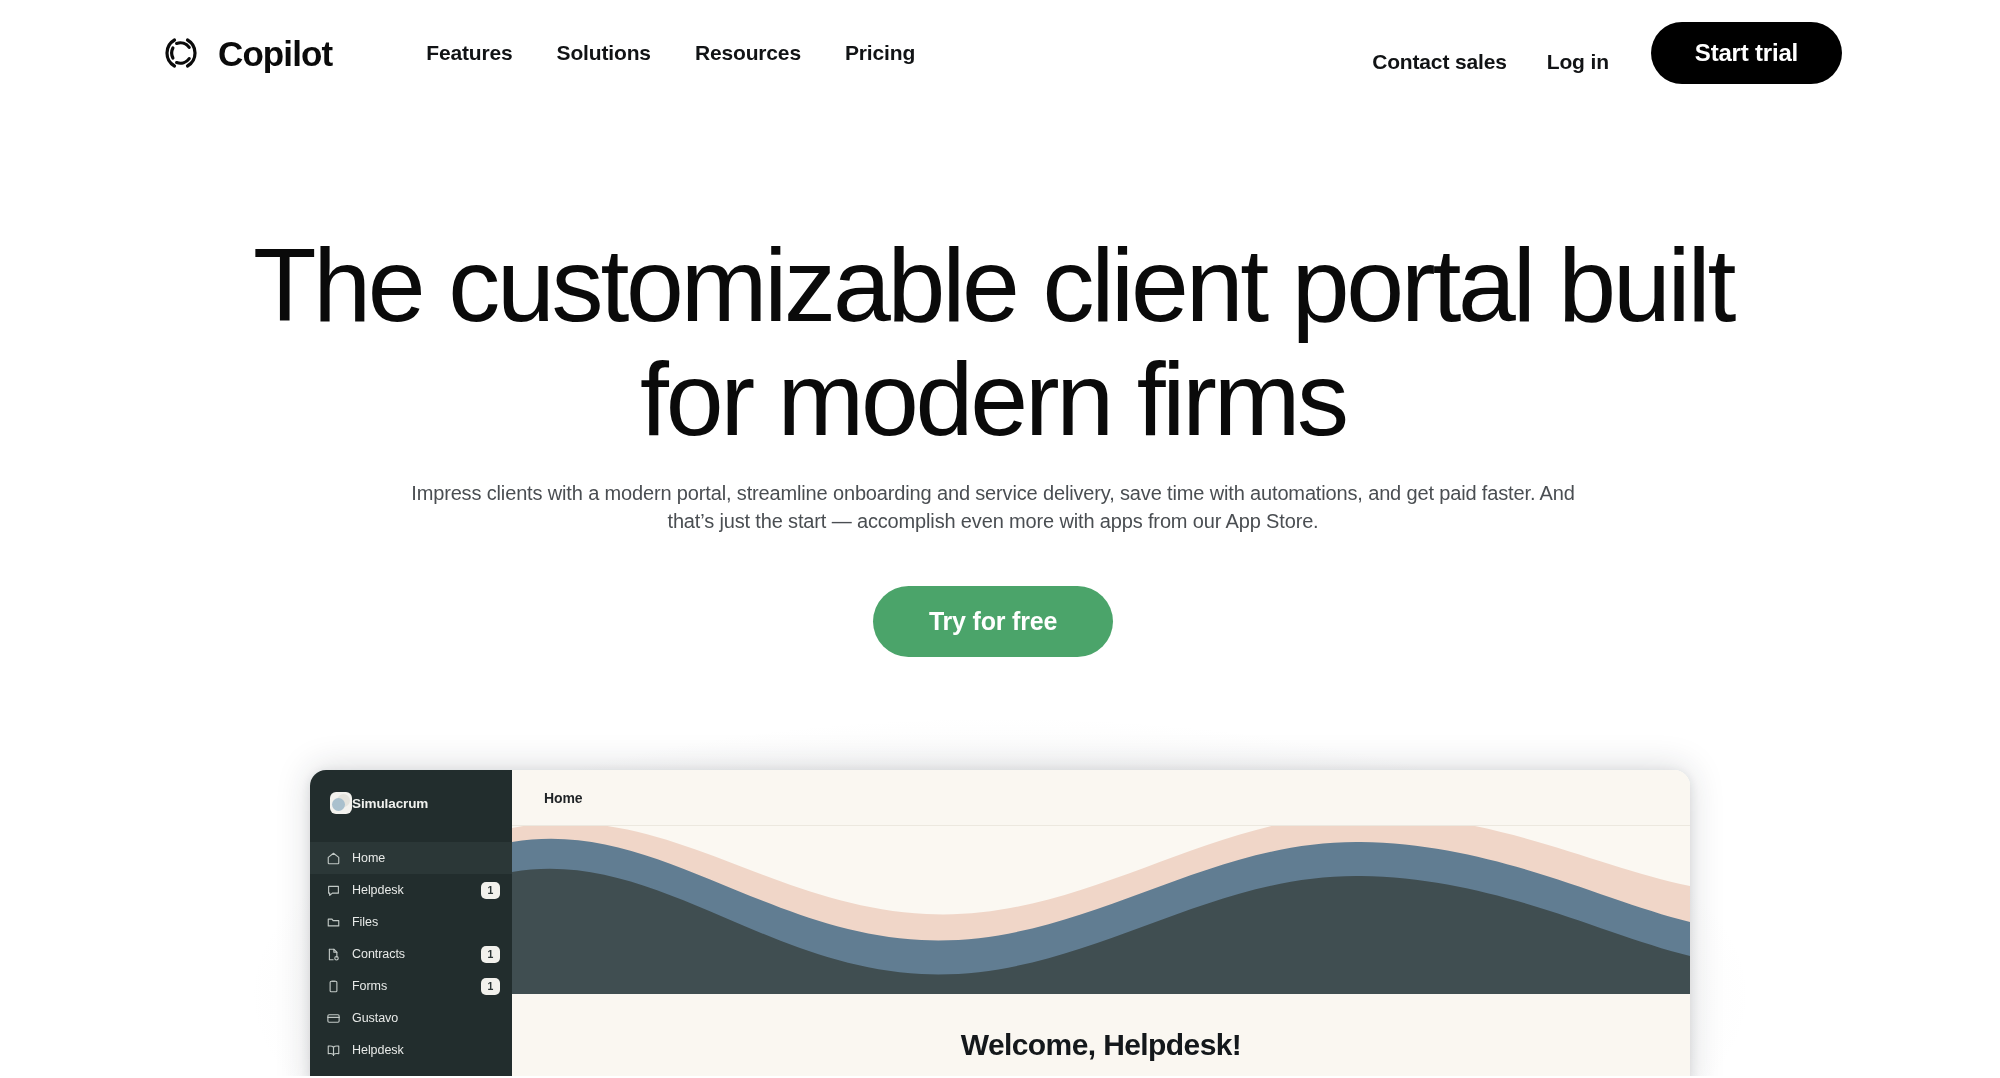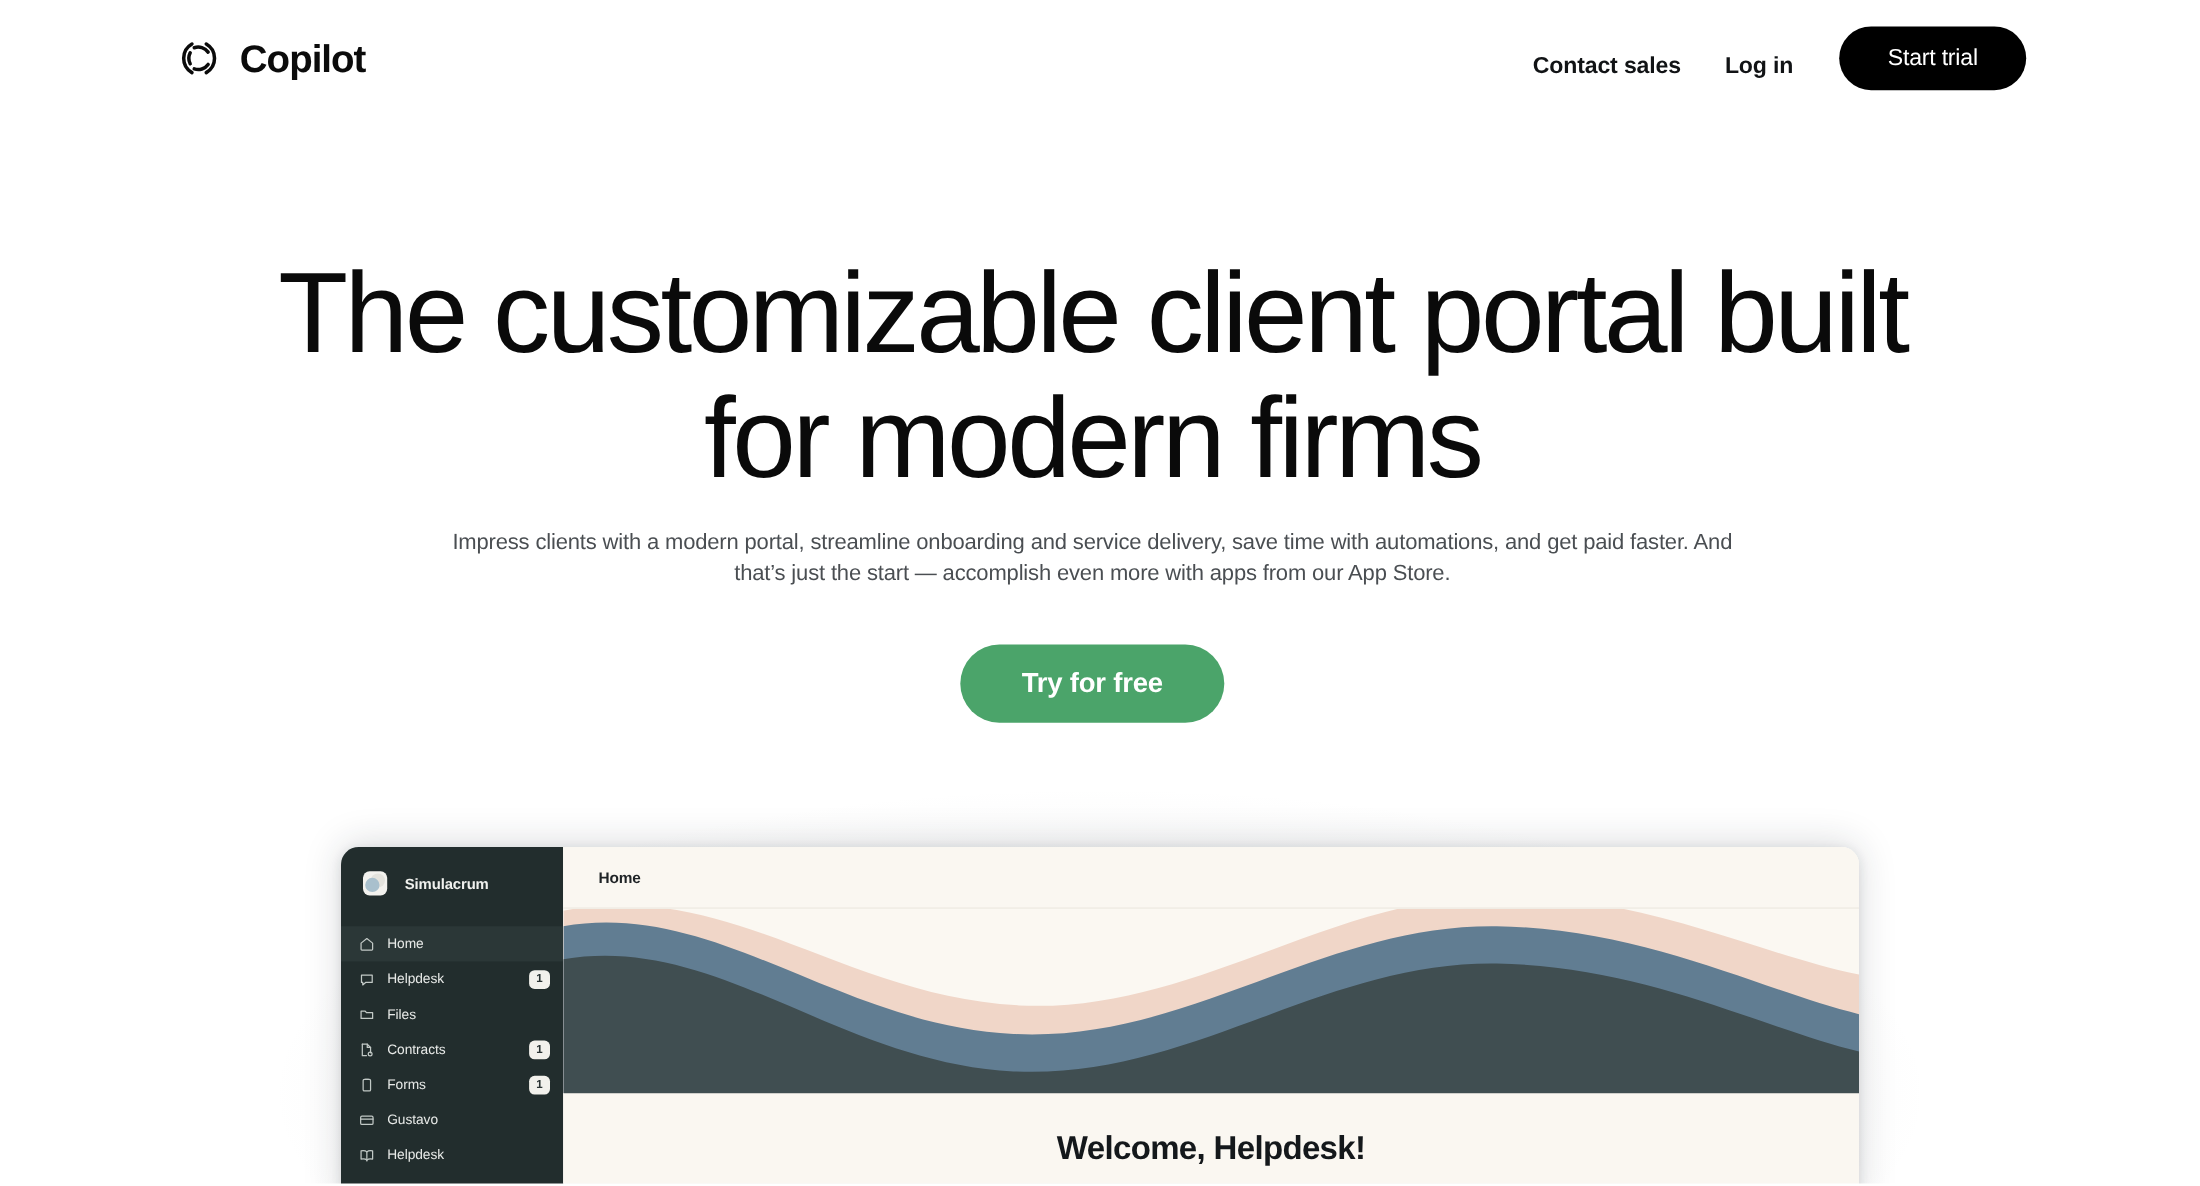--- a/index.html
+++ b/index.html
@@ -37,21 +37,21 @@
   .nav-main { display:flex; align-items:center; gap:0; margin-left:72px; }
   .nav-link {
     font-size:21px; font-weight:600; color:#111315; text-decoration:none;
     padding:10px 22px; white-space:nowrap; letter-spacing:-0.15px;
   }
   .nav-right { margin-left:auto; display:flex; align-items:flex-end; gap:0; }
   .nav-right .nav-link { padding:10px 20px; }
   .btn-trial {
     margin-left:22px;
     background:#000; color:#fff;
-    font-size:21px; font-weight:400; letter-spacing:-0.2px;
+    font-size:24px; font-weight:700; letter-spacing:-0.2px;
     padding:17px 44px; border-radius:999px; border:none;
     cursor:pointer; white-space:nowrap;
     font-family:"Liberation Sans", sans-serif;
   }
 
   
   .hero { position:absolute; top:0; left:0; right:14px; text-align:center; z-index:10; }
   .hero-title {
     margin-top:228px;
     font-size:104px; font-weight:300; line-height:1.10;
@@ -79,21 +79,21 @@
     display:flex;
     border-radius:16px 16px 0 0;
     overflow:hidden;
     box-shadow:0 -2px 34px rgba(30,38,45,0.17), 0 2px 10px rgba(30,38,45,0.10);
     z-index:12;
   }
   .mk-sidebar {
     width:202px; flex:none; background:#222d2d;
     padding:0; position:relative;
   }
-  .mk-ws { display:flex; align-items:center; gap:16px; padding:22px 0 0 20px;text-align:center; }
+  .mk-ws { display:flex; align-items:center; gap:0; padding:22px 0 0 20px;text-align:center; }
   .mk-ws-avatar {
     width:22px; height:22px; flex:none; border-radius:6px; background:#f3f2ee;
     position:relative; overflow:hidden;
   }
   .mk-ws-avatar .c1 { position:absolute; width:13px; height:13px; border-radius:50%; background:#a9c0cd; left:1.5px; top:6px; }
   .mk-ws-avatar .c2 { position:absolute; width:13px; height:13px; border-radius:50%; background:#e4e3dd; left:7px; top:1.5px; }
   .mk-ws-name { font-size:13.5px; font-weight:600; color:#f0f1ee; letter-spacing:-0.1px; }
 
   .mk-nav { margin-top:28px; }
   .mk-item {
@@ -140,20 +140,26 @@
           <path d="M16.5 10.0 A15 15 0 0 0 16.5 36.0"></path>
           <path d="M29.5 10.0 A15 15 0 0 1 29.5 36.0"></path>
           <path d="M18.6 13.4 A11 11 0 0 1 31.2 17.4"></path>
           <path d="M31.2 28.6 A11 11 0 0 1 18.6 32.6"></path>
           <path d="M14.9 18.0 A11 11 0 0 0 14.9 28.0"></path>
         </g>
       </svg>
       <span class="brand-name">Copilot</span>
     </a>
 
+    <nav class="nav-main">
+      <a class="nav-link" href="#">Features</a>
+      <a class="nav-link" href="#">Solutions</a>
+      <a class="nav-link" href="#">Resources</a>
+      <a class="nav-link" href="#">Pricing</a>
+    </nav>
 
     <div class="nav-right">
       <a class="nav-link" href="#">Contact sales</a>
       <a class="nav-link" href="#">Log in</a>
       <button class="btn-trial">Start trial</button>
     </div>
   </header>
 
   <section class="hero">
     <h1 class="hero-title">The customizable client portal built for modern firms</h1>

